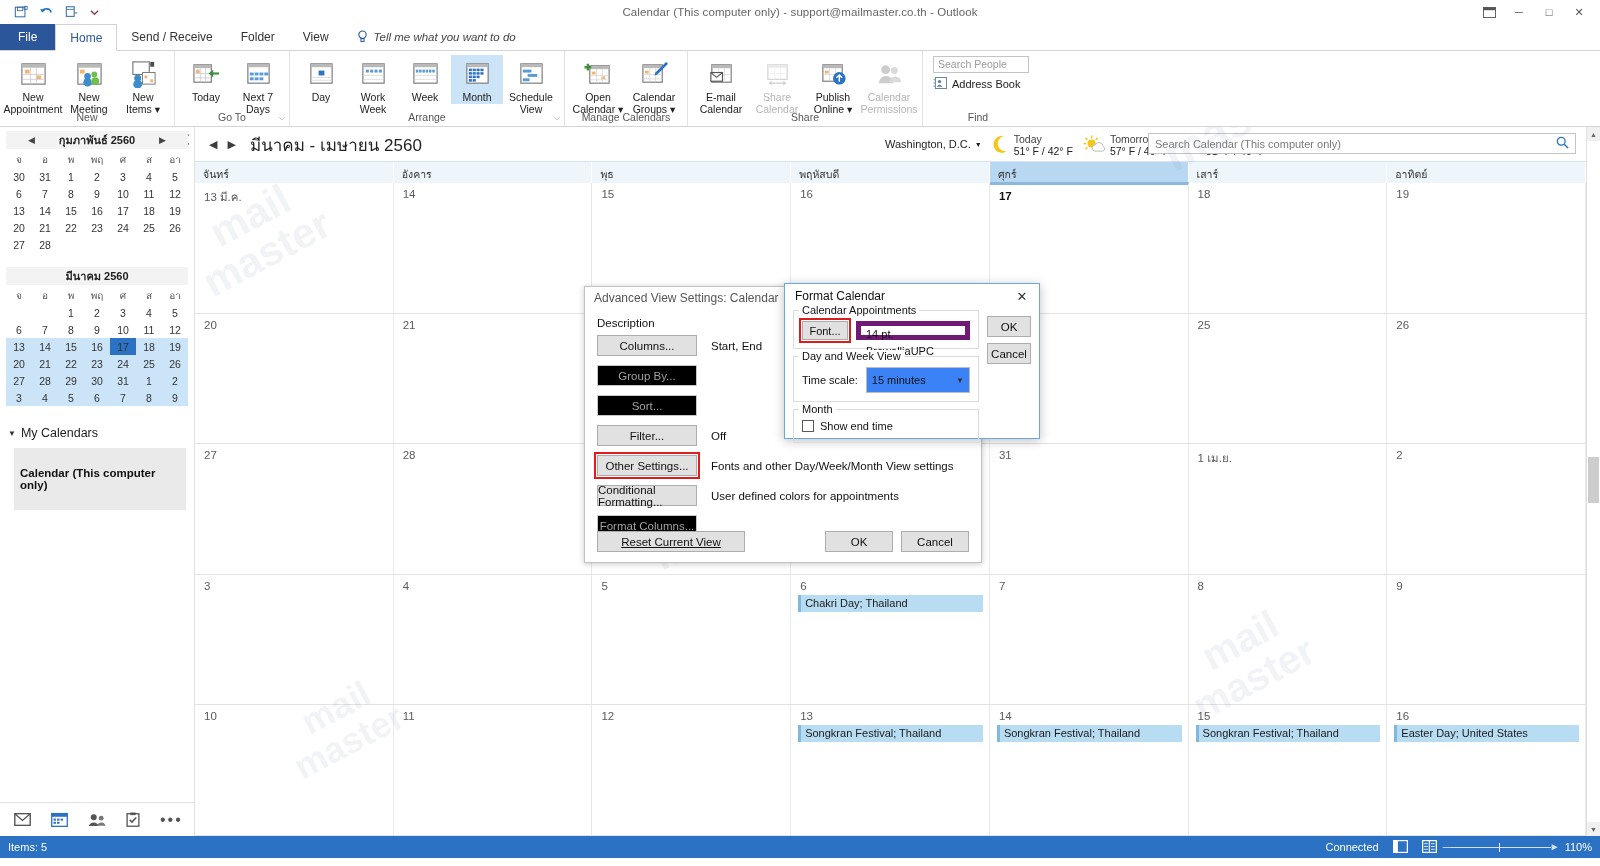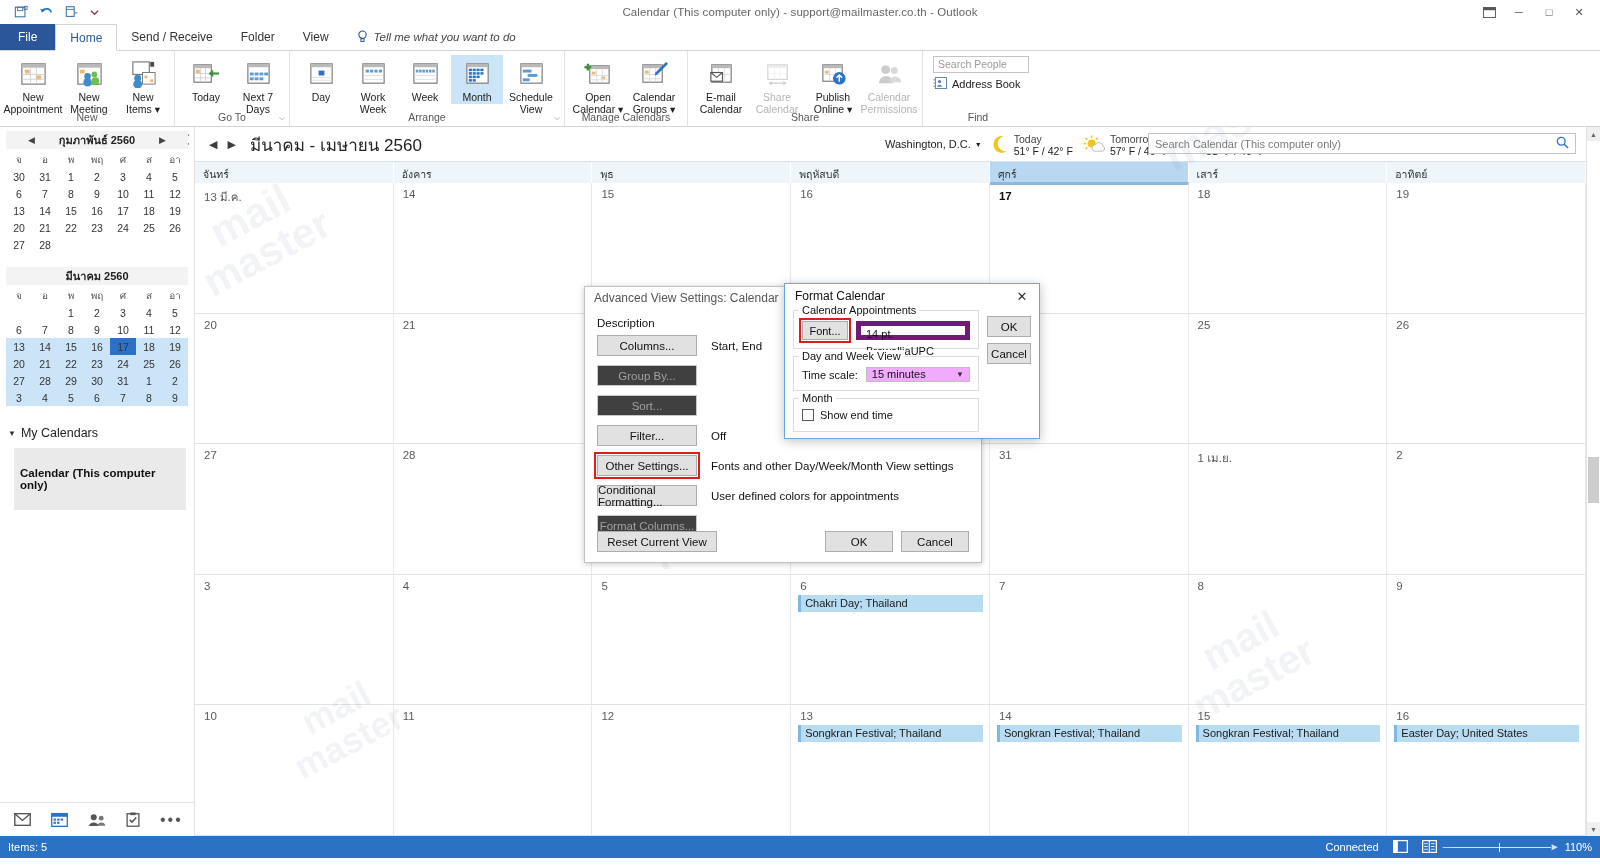--- a/index.html
+++ b/index.html
@@ -155,44 +155,44 @@
     border:1px solid #c2c2c2; box-shadow:0 1px 6px rgba(0,0,0,.22);
   }
   .adv-title { height:22px; font-size:12px; color:#555; padding:4px 0 0 9px; }
   .adv-body { padding:8px 12px 0 12px; position:relative; }
   .sec-label { font-size:11.5px; color:#111; margin-bottom:6px; }
   .btnrow { display:flex; align-items:center; margin-bottom:9px; }
   .wbtn {
     width:100px; height:21px; border:1px solid #adadad; background:#e1e1e1;
     font-size:11.5px; color:#111; display:flex; align-items:center; justify-content:center;
   }
-  .wbtn.dis { color:#a0a0a0; background:#404040; border-color:#c8c8c8; }
+  .wbtn.dis { color:#a0a0a0; background:#000000; border-color:#c8c8c8; }
   .wbtn.redbox { outline:2px solid #e01b1b; outline-offset:1px; }
   .btnrow .desc { font-size:11.5px; color:#111; margin-left:14px; }
   .adv-foot { position:absolute; left:0; right:0; bottom:10px; display:flex; align-items:center; padding:0 12px; }
-  .adv-foot .reset { width:120px; }
+  .adv-foot .reset { width:148px;text-decoration:underline; }
   .adv-foot .okc { margin-left:auto; display:flex; gap:8px; }
   .okbtn { width:68px; height:21px; border:1px solid #adadad; background:#e1e1e1; font-size:11.5px; color:#111; display:flex; align-items:center; justify-content:center; }
 
   .fmt {
     left:784px; top:283px; width:256px; height:156px;
     border:1px solid #6aa8dd; box-shadow:0 2px 10px rgba(0,0,0,.25); background:#fff;
   }
   .fmt-title { height:24px; display:flex; align-items:center; padding:0 6px 0 10px; font-size:12px; color:#111; }
   .fmt-title .x { margin-left:auto; font-size:13px; color:#333; width:22px; height:20px; display:flex; align-items:center; justify-content:center; }
   .fmt-body { display:flex; padding:2px 8px 0 8px; }
   .fmt-left { width:198px; }
   .gbox { border:1px solid #dcdcdc; margin-bottom:7px; padding:10px 8px 8px 8px; position:relative; }
   .gbox > .glabel { position:absolute; top:-7px; left:5px; background:#fff; padding:0 3px; font-size:11px; color:#111; }
   .fld-row { display:flex; align-items:center; gap:8px; }
   .sm-btn { width:46px; height:19px; border:1px solid #adadad; background:#e1e1e1; font-size:11px; display:flex; align-items:center; justify-content:center; color:#111; }
   .sm-btn.redbox { outline:2px solid #e01b1b; outline-offset:1px; }
   .txtbox { flex:1; height:19px; border:5px solid #701a75; background:#fff; font-size:11px; color:#111; padding:0 5px; line-height:17px; }
   .lbl-inline { font-size:11px; color:#111; }
-  .selbox { flex:1; height:15px; border:1px solid #bdbdbd; background:#f0abfc; font-size:11px; color:#111; padding:0 5px; line-height:17px; display:flex; align-items:center; }
+  .selbox { flex:1; height:26px; border:1px solid #bdbdbd; background:#3b82f6; font-size:11px; color:#111; padding:0 5px; line-height:17px; display:flex; align-items:center; }
   .selbox .chev { margin-left:auto; font-size:8px; color:#333; }
   .cbrow { display:flex; align-items:center; gap:6px; }
   .cbox { width:12px; height:12px; border:1px solid #5a5a5a; background:#fff; }
   .fmt-right { margin-left:8px; padding-top:6px; display:flex; flex-direction:column; gap:6px; }
   .fmt-right .okbtn { width:44px; }
 </style>
 </head>
 <body>
 
 <div id="app">

